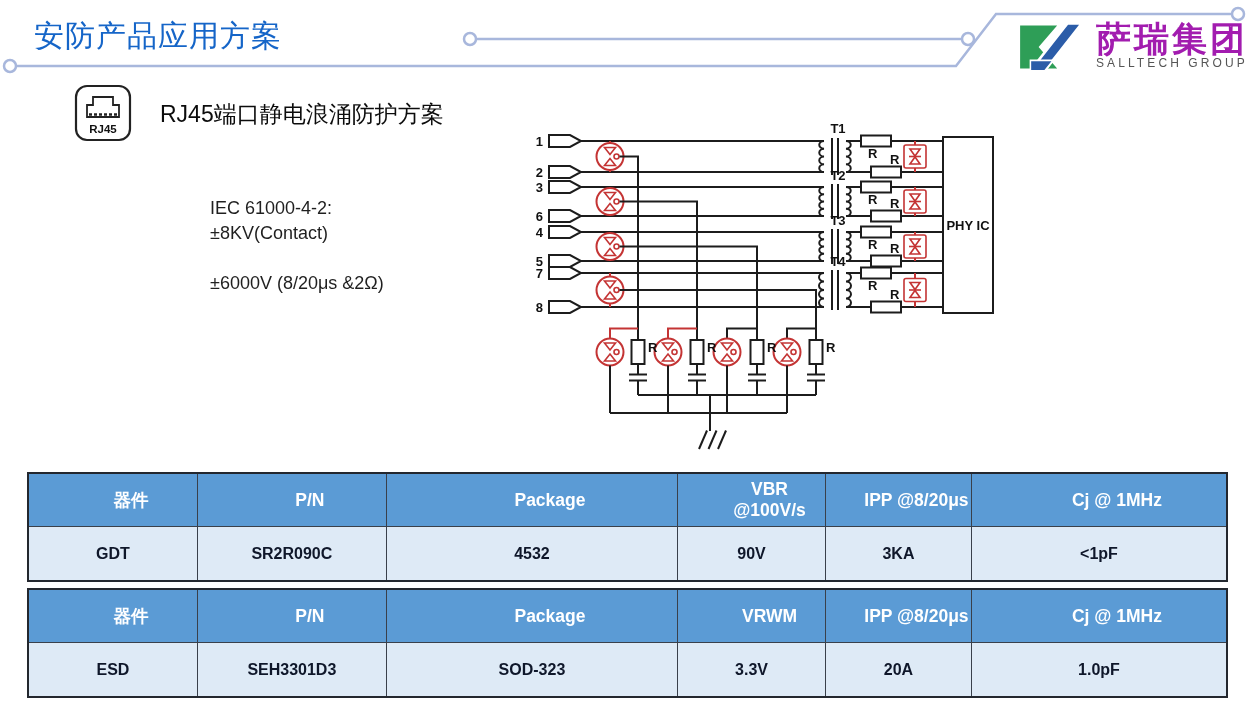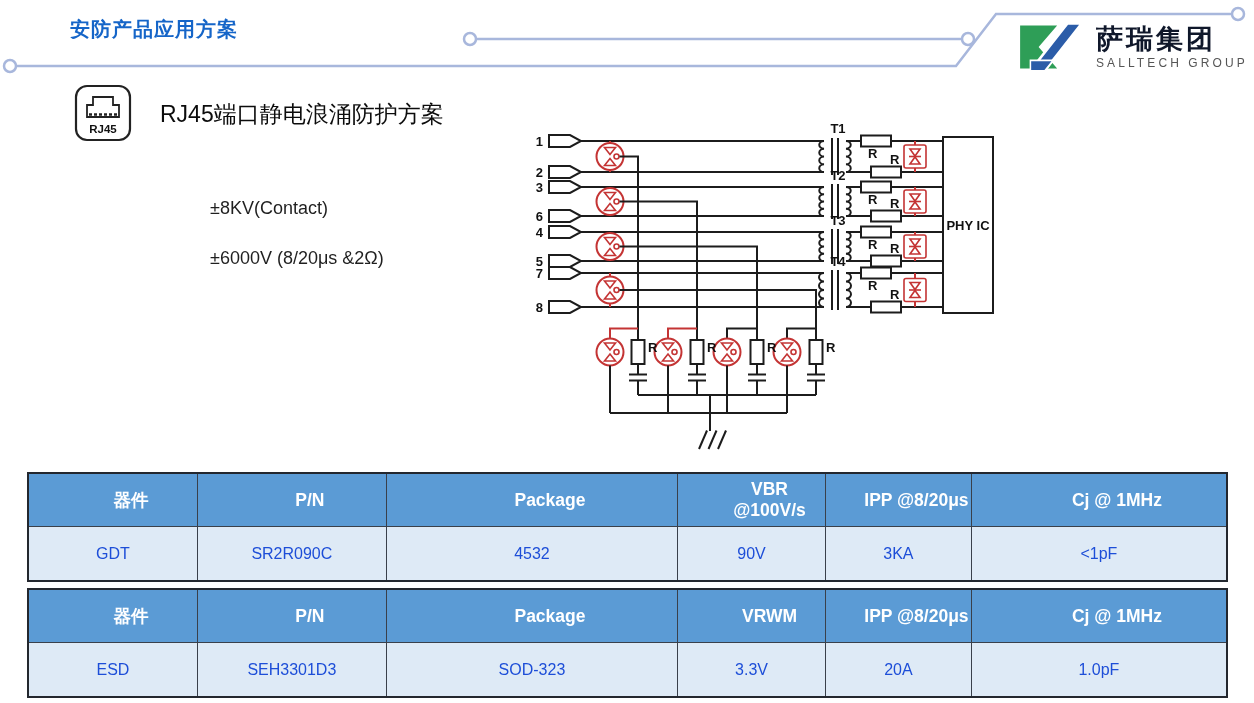--- a/index.html
+++ b/index.html
@@ -1,23 +1,23 @@
 <!DOCTYPE html>
 <html><head>
 <meta charset="utf-8">
 <style>
   html,body{margin:0;padding:0;background:#e8e8e8;}
   .slide{position:relative;width:1254px;height:703px;background:#ffffff;overflow:hidden;
          font-family:"Liberation Sans", sans-serif;}
-  .page-title{position:absolute;left:34px;top:16px;font-size:20px;font-weight:bold;
-              color:#1565C8;letter-spacing:1px;margin-left:36px;}
+  .page-title{position:absolute;left:34px;top:16px;font-size:30px;font-weight:normal;
+              color:#1565C8;letter-spacing:1px;}
   .decor{position:absolute;left:0;top:0;pointer-events:none;}
   
   .logo{position:absolute;left:1016px;top:20px;display:flex;align-items:center;gap:8px;}
-  .logo-text .cn{font-size:27px;font-weight:bold;color:#0f172a;letter-spacing:3px;line-height:30px;}
+  .logo-text .cn{font-size:35px;font-weight:bold;color:#a21caf;letter-spacing:3px;line-height:30px;}
   .logo-text .en{font-size:12px;color:#555;letter-spacing:3.1px;margin-top:2px;}
   
   .rj45-icon{position:absolute;left:73px;top:83px;}
   .section-heading{position:absolute;left:160px;top:99px;font-size:23px;font-weight:normal;color:#0c0c0c;}
   
   .specs{position:absolute;left:210px;top:196px;font-size:18px;color:#1f1f1f;line-height:25px;}
   .specs .gap{height:25px;}
   
   .circuit{position:absolute;left:0;top:0;}
   .w{stroke:#1c1c1c;stroke-width:2;fill:none;}
@@ -26,21 +26,21 @@
   .rt{stroke:#C43434;stroke-width:1.6;fill:none;}
   .plab{font:bold 13px "Liberation Sans",sans-serif;fill:#111;}
   .clab{font:bold 13px "Liberation Sans",sans-serif;fill:#111;}
   .phylab{font:bold 13px "Liberation Sans",sans-serif;fill:#111;}
   
   .tbl-wrap{position:absolute;left:27px;width:1201px;}
   .tbl-wrap table{width:100%;table-layout:fixed;border-collapse:collapse;
                   border:2.5px solid #23272E;}
   .tbl-wrap th,.tbl-wrap td{border:1.6px solid #39404B;text-align:center;vertical-align:middle;}
   .tbl-wrap th{height:50px;background:#5B9BD5;color:#ffffff;font-size:17.5px;font-weight:bold;padding-left:37px;}
-  .tbl-wrap td{height:51px;background:#DEEAF6;color:#1d4ed8;font-size:16px;font-weight:normal;}
+  .tbl-wrap td{height:51px;background:#DEEAF6;color:#0f172a;font-size:16px;font-weight:bold;}
 </style>
 </head>
 <body>
 
 <div class="slide">
 
   <svg class="decor" width="1254" height="90" viewBox="0 0 1254 90">
     <g stroke="#A8B7DC" stroke-width="2.5" fill="#ffffff">
       <path d="M16 66 H956 L996 14 H1231" fill="none"></path>
       <circle cx="10" cy="66" r="6"></circle>
@@ -68,20 +68,21 @@
   <svg class="rj45-icon" width="60" height="60" viewBox="0 0 60 60">
     <rect x="3" y="3" width="54" height="54" rx="11" fill="#fff" stroke="#222" stroke-width="2.2"></rect>
     <path d="M14 34 V22 H20 V14 H40 V22 H46 V34 Z" fill="#fff" stroke="#222" stroke-width="1.8"></path>
     <line x1="16" y1="31.5" x2="44" y2="31.5" stroke="#222" stroke-width="2.4" stroke-dasharray="3 2"></line>
     <text x="30" y="50" text-anchor="middle" font-size="11.5" font-weight="bold" fill="#111">RJ45</text>
   </svg>
 
   <div class="section-heading">RJ45端口静电浪涌防护方案</div>
 
   <div class="specs">
+    <div>IEC 61000-4-2:</div>
     <div>±8KV(Contact)</div>
     <div class="gap"></div>
     <div>±6000V  (8/20μs &amp;2Ω)</div>
   </div>
 
   <svg class="circuit" width="1254" height="468" viewBox="0 0 1254 468">
 
     <g>
       <text class="plab" x="543" y="146" text-anchor="end">1</text>
       <polygon class="wf" points="549,135 570,135 581,141 570,147 549,147"></polygon>

